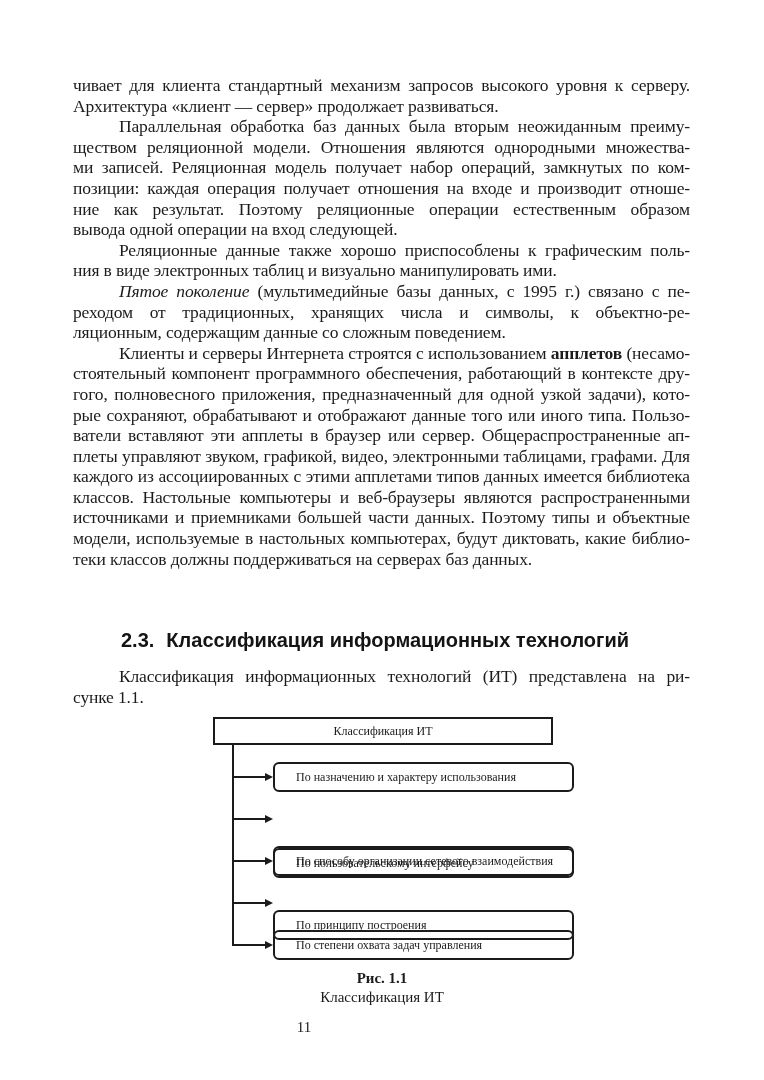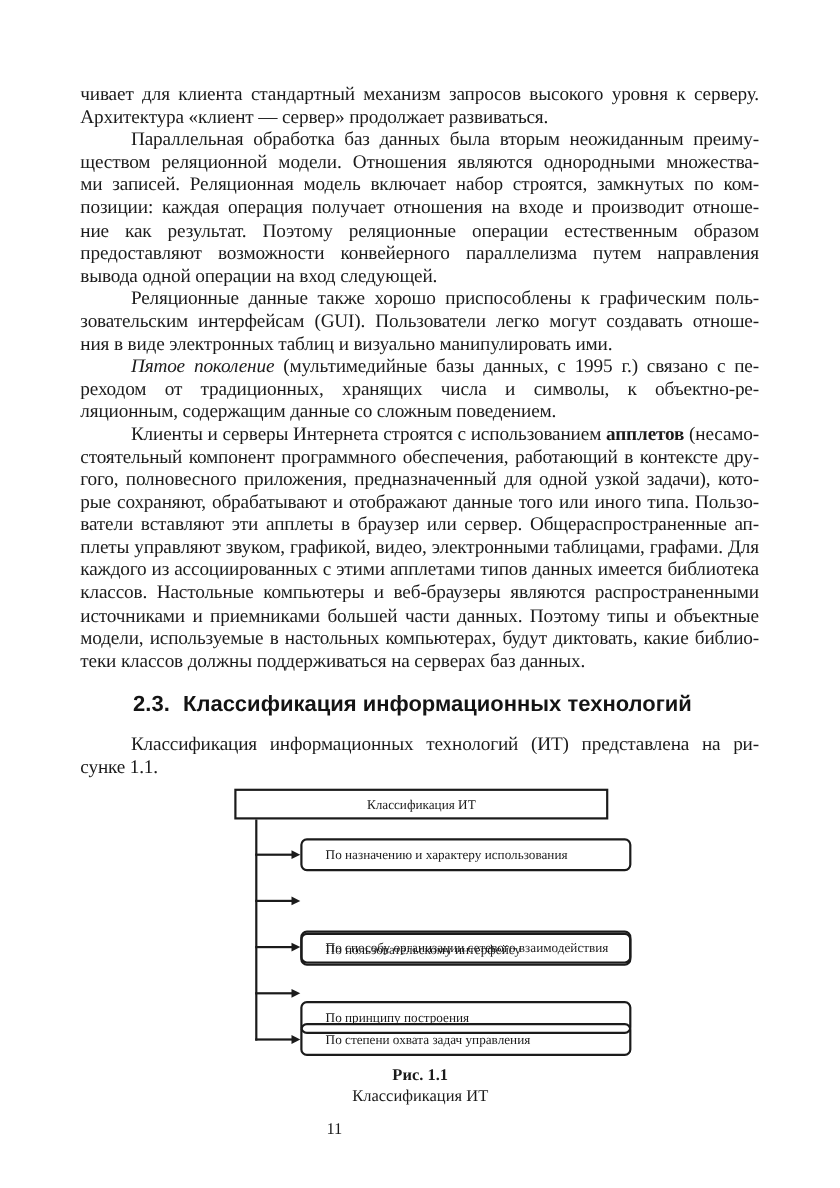--- a/index.html
+++ b/index.html
@@ -47,29 +47,27 @@
 <body>
 
 <div class="block" style="top:75px;">
   <div>
     <div class="ln">чивает для клиента стандартный механизм запросов высокого уровня к серверу.</div>
     <div class="ln last">Архитектура «клиент — сервер» продолжает развиваться.</div>
   </div>
   <div>
     <div class="ln ind">Параллельная обработка баз данных была вторым неожиданным преиму-</div>
     <div class="ln">ществом реляционной модели. Отношения являются однородными множества-</div>
-    <div class="ln">ми записей. Реляционная модель включает набор строятся, замкнутых по ком-</div>
+    <div class="ln">ми записей. Реляционная модель получает набор операций, замкнутых по ком-</div>
     <div class="ln">позиции: каждая операция получает отношения на входе и производит отноше-</div>
     <div class="ln">ние как результат. Поэтому реляционные операции естественным образом</div>
-    <div class="ln">предоставляют возможности конвейерного параллелизма путем направления</div>
     <div class="ln last">вывода одной операции на вход следующей.</div>
   </div>
   <div>
     <div class="ln ind">Реляционные данные также хорошо приспособлены к графическим поль-</div>
-    <div class="ln">зовательским интерфейсам (GUI). Пользователи легко могут создавать отноше-</div>
     <div class="ln last">ния в виде электронных таблиц и визуально манипулировать ими.</div>
   </div>
   <div>
     <div class="ln ind"><span class="it">Пятое поколение</span><span> (мультимедийные базы данных, с 1995 г.) связано с пе-</span></div>
     <div class="ln">реходом от традиционных, хранящих числа и символы, к объектно-ре-</div>
     <div class="ln last">ляционным, содержащим данные со сложным поведением.</div>
   </div>
   <div>
     <div class="ln ind"><span>Клиенты и серверы Интернета строятся с использованием </span><span class="bd">апплетов</span><span> (несамо-</span></div>
     <div class="ln">стоятельный компонент программного обеспечения, работающий в контексте дру-</div>

